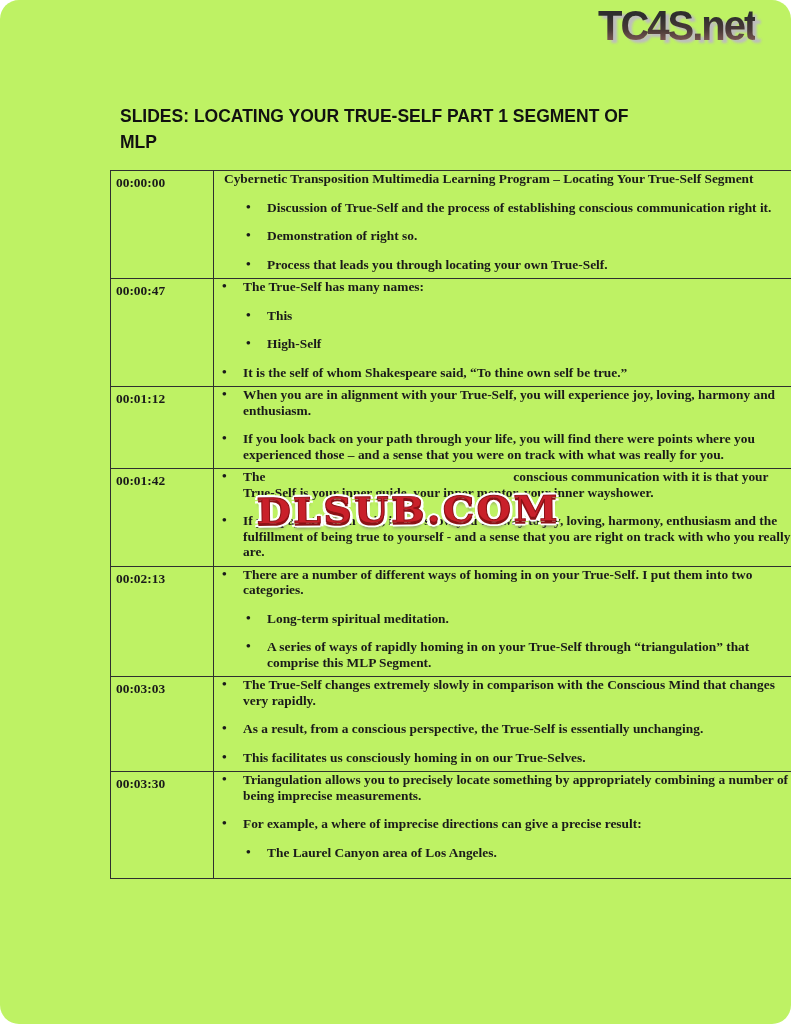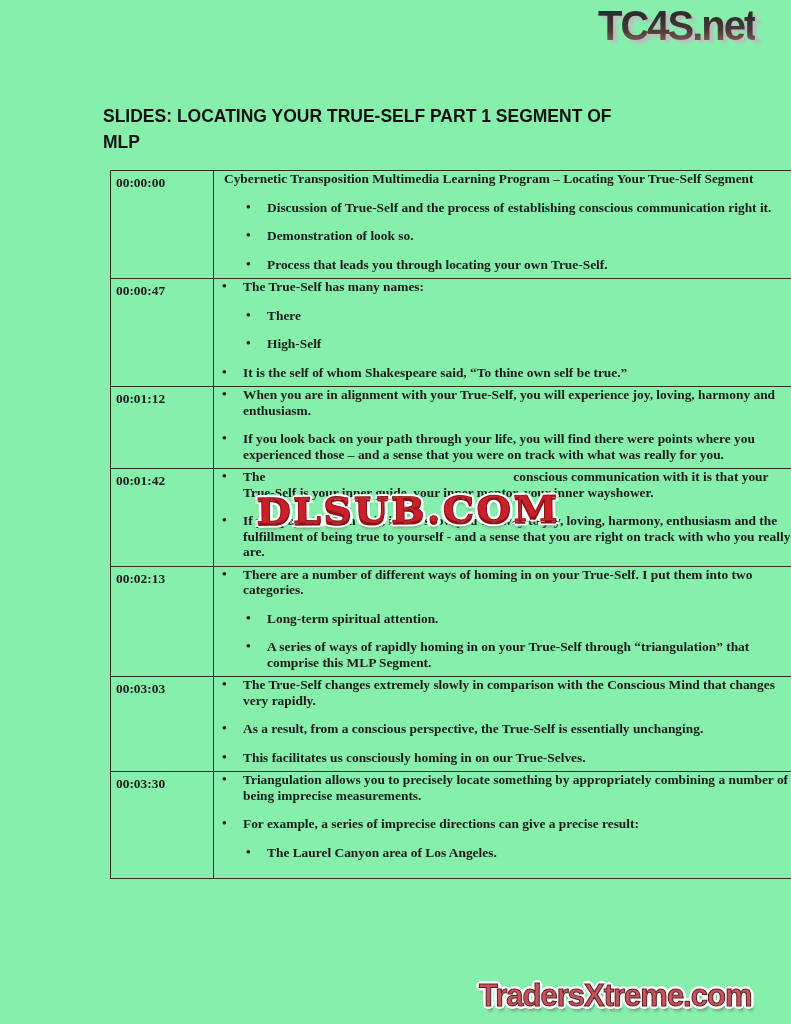--- a/index.html
+++ b/index.html
@@ -1,22 +1,23 @@
 <!DOCTYPE html>
 <html><head>
 <meta charset="utf-8">
 <style>
   html,body{margin:0;padding:0;background:#ffffff;}
   .page{
     position:relative;
     width:791px;height:1024px;
-    background:#86efac;
+    background:#bef264;
     overflow:hidden;
     font-family:"Liberation Serif", serif;
     color:#1a1a1a;
+    border-radius:19px;
   }
 
   
   .tc4s{
     position:absolute; left:598px; top:2px; width:195px; height:52px;
     font-family:"Liberation Sans", sans-serif;
     font-weight:bold; font-size:40px; letter-spacing:-2px;
     transform:scaleY(1.05); transform-origin:top left;
   }
   .tc4s-shadow{
@@ -24,21 +25,21 @@
     color:#bdbdbd; filter:blur(1px);
   }
   .tc4s-main{
     position:absolute; left:0; top:0;
     background:linear-gradient(180deg,#2e2e2e 30%,#4a3b38 60%,#8a625c 90%);
     -webkit-background-clip:text; background-clip:text; color:transparent;
   }
 
   
   .doc-title{
-    position:absolute; left:103px; top:103px; width:548px;
+    position:absolute; left:120px; top:103px; width:548px;
     font-family:"Liberation Sans", sans-serif;
     font-weight:bold; font-size:17.5px; line-height:26px; color:#111;
   }
 
   
   table.transcript{
     position:absolute; left:110px; top:170px; width:695px;
     border-collapse:collapse; table-layout:fixed;
     font-size:13.4px; line-height:15.5px;font-weight:bold;
   }
@@ -96,29 +97,29 @@
 
   <div class="doc-title">SLIDES: LOCATING YOUR TRUE-SELF PART 1 SEGMENT OF MLP</div>
 
   <table class="transcript">
     <tbody>
         <tr>
           <td class="time">00:00:00</td>
           <td class="content">
             <div class="block para"><span class="txt">Cybernetic Transposition Multimedia Learning Program – Locating Your True-Self Segment</span></div>
             <div class="block b2"><span class="dot">•</span><span class="txt">Discussion of True-Self and the process of establishing conscious communication right it.</span></div>
-            <div class="block b2"><span class="dot">•</span><span class="txt">Demonstration of look so.</span></div>
+            <div class="block b2"><span class="dot">•</span><span class="txt">Demonstration of right so.</span></div>
             <div class="block b2"><span class="dot">•</span><span class="txt">Process that leads you through locating your own True-Self.</span></div>
           </td>
         </tr>
         <tr>
           <td class="time">00:00:47</td>
           <td class="content">
             <div class="block b1"><span class="dot">•</span><span class="txt">The True-Self has many names:</span></div>
-            <div class="block b2"><span class="dot">•</span><span class="txt">There</span></div>
+            <div class="block b2"><span class="dot">•</span><span class="txt">This</span></div>
             <div class="block b2"><span class="dot">•</span><span class="txt">High-Self</span></div>
             <div class="block b1"><span class="dot">•</span><span class="txt">It is the self of whom Shakespeare said, “To thine own self be true.”</span></div>
           </td>
         </tr>
         <tr>
           <td class="time">00:01:12</td>
           <td class="content">
             <div class="block b1"><span class="dot">•</span><span class="txt">When you are in alignment with your True-Self, you will experience joy, loving, harmony and enthusiasm.</span></div>
             <div class="block b1"><span class="dot">•</span><span class="txt">If you look back on your path through your life, you will find there were points where you experienced those – and a sense that you were on track with what was really for you.</span></div>
           </td>
@@ -127,40 +128,39 @@
           <td class="time">00:01:42</td>
           <td class="content">
             <div class="block b1"><span class="dot">•</span><span class="txt">The<span class="gap"></span>conscious communication with it is that your True-Self is your inner guide, your inner mentor, your inner wayshower.</span></div>
             <div class="block b1"><span class="dot">•</span><span class="txt">If you pay attention to it, it will show you the way to joy, loving, harmony, enthusiasm and the fulfillment of being true to yourself - and a sense that you are right on track with who you really are.</span></div>
           </td>
         </tr>
         <tr>
           <td class="time">00:02:13</td>
           <td class="content">
             <div class="block b1"><span class="dot">•</span><span class="txt">There are a number of different ways of homing in on your True-Self. I put them into two categories.</span></div>
-            <div class="block b2"><span class="dot">•</span><span class="txt">Long-term spiritual attention.</span></div>
+            <div class="block b2"><span class="dot">•</span><span class="txt">Long-term spiritual meditation.</span></div>
             <div class="block b2"><span class="dot">•</span><span class="txt">A series of ways of rapidly homing in on your True-Self through “triangulation” that comprise this MLP Segment.</span></div>
           </td>
         </tr>
         <tr>
           <td class="time">00:03:03</td>
           <td class="content">
             <div class="block b1"><span class="dot">•</span><span class="txt">The True-Self changes extremely slowly in comparison with the Conscious Mind that changes very rapidly.</span></div>
             <div class="block b1"><span class="dot">•</span><span class="txt">As a result, from a conscious perspective, the True-Self is essentially unchanging.</span></div>
             <div class="block b1"><span class="dot">•</span><span class="txt">This facilitates us consciously homing in on our True-Selves.</span></div>
           </td>
         </tr>
         <tr>
           <td class="time">00:03:30</td>
           <td class="content">
             <div class="block b1"><span class="dot">•</span><span class="txt">Triangulation allows you to precisely locate something by appropriately combining a number of being imprecise measurements.</span></div>
-            <div class="block b1"><span class="dot">•</span><span class="txt">For example, a series of imprecise directions can give a precise result:</span></div>
+            <div class="block b1"><span class="dot">•</span><span class="txt">For example, a where of imprecise directions can give a precise result:</span></div>
             <div class="block b2"><span class="dot">•</span><span class="txt">The Laurel Canyon area of Los Angeles.</span></div>
           </td>
         </tr>
       </tbody>
   </table>
 
   <div class="dlsub">DLSUB.COM</div>
 
-  <div class="traders">TradersXtreme.com</div>
 
 </div>
 
 </body></html>

